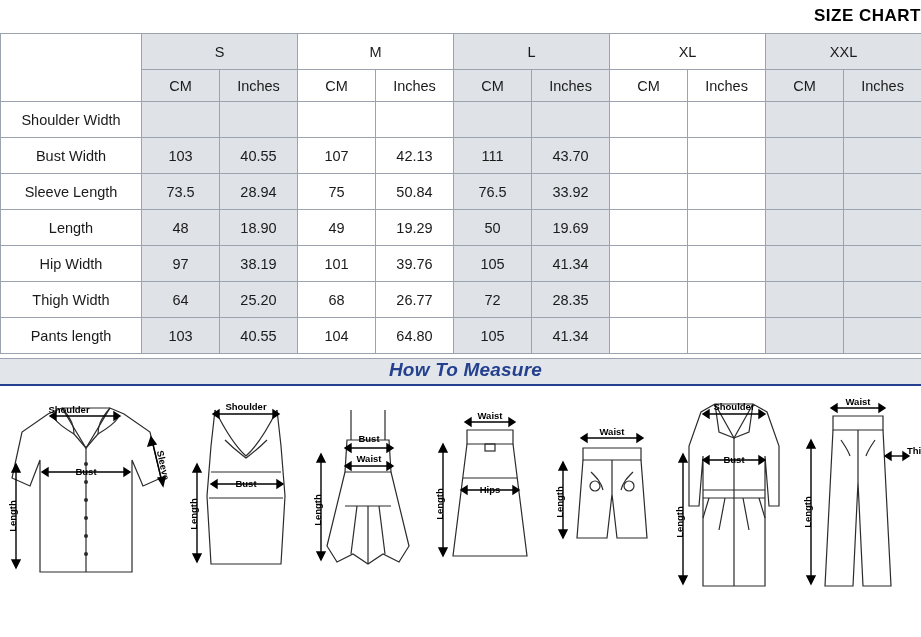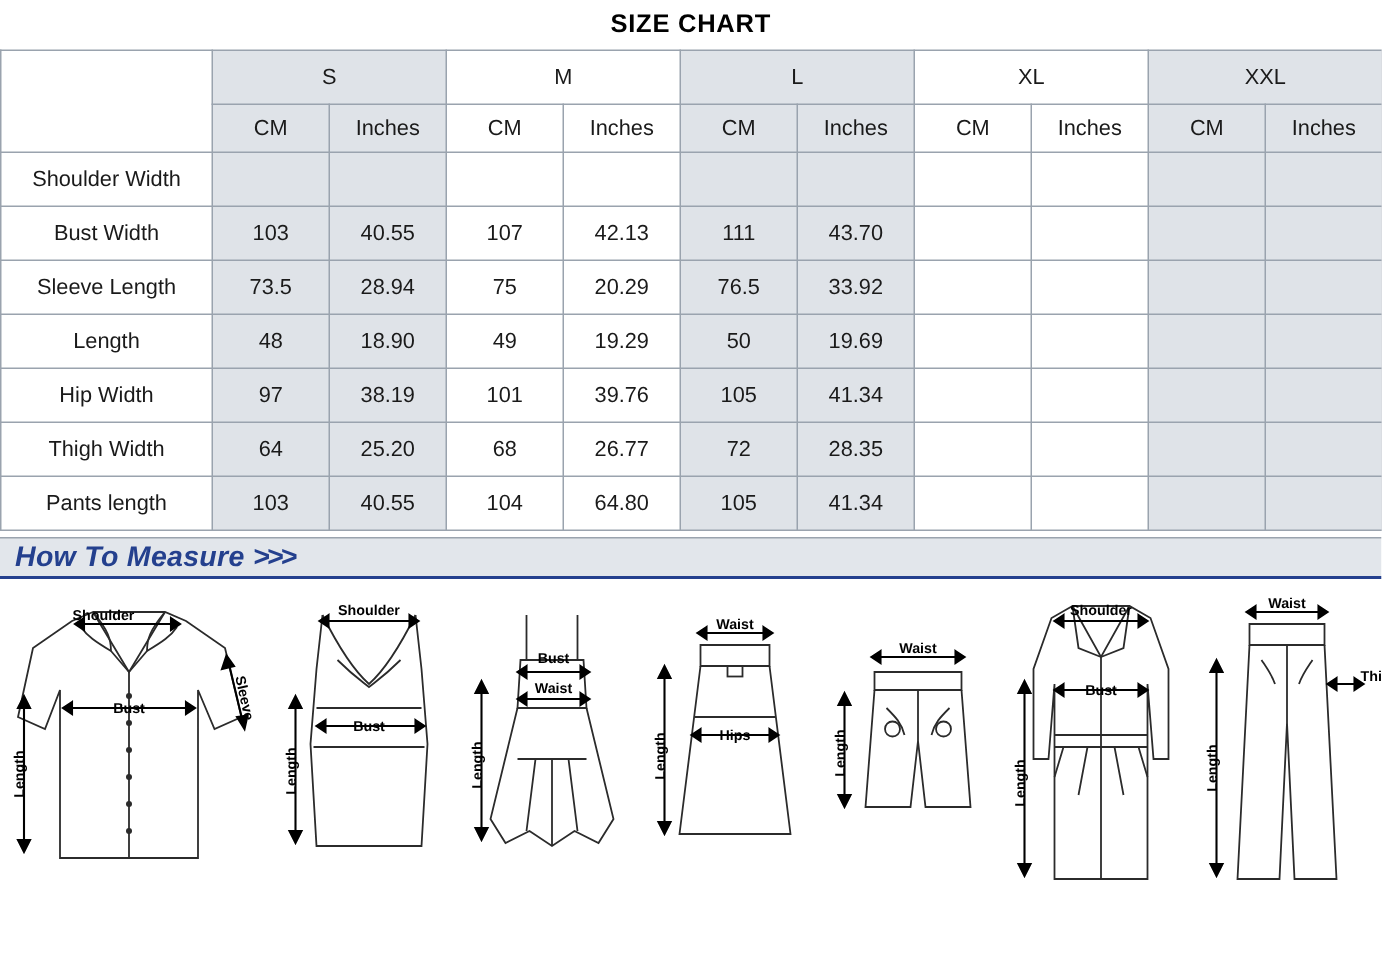--- a/index.html
+++ b/index.html
@@ -9,21 +9,21 @@
     background: #ffffff;
     font-family: "Liberation Sans", sans-serif;
     overflow: hidden;
   }
   #page {
     position: relative;
     width: 921px; height: 637px;
     background: #ffffff;
   }
   .title {
-    text-align: center;
+    text-align: right;
     font-size: 17px;
     font-weight: bold;
     color: #000;
     letter-spacing: 0.5px;
     padding: 6px 0 7px 0;
   }
   table.size-chart {
     border-collapse: collapse;
     width: 921px;
     table-layout: fixed;
@@ -62,20 +62,21 @@
   .corner { height: 68px; }
   .howto-bar {
     margin-top: 4px;
     height: 28px;
     background: #e2e6eb;
     border-top: 1px solid #9aa3ae;
     border-bottom: 2px solid #24408e;
     display: flex;
     align-items: center;
     padding-left: 10px;
+    flex-direction: column;
   }
   .howto-text {
     color: #24408e;
     font-weight: bold;
     font-size: 19px;
     font-style: italic;
     letter-spacing: 0.2px;
   }
   .arrows {
     color: #24408e;
@@ -168,21 +169,21 @@
         <td class="datacell white"></td>
         <td class="datacell shade"></td>
         <td class="datacell shade"></td>
       </tr>
 
       <tr>
         <td class="rowlabel white">Sleeve Length</td>
         <td class="datacell shade">73.5</td>
         <td class="datacell shade">28.94</td>
         <td class="datacell white">75</td>
-        <td class="datacell white">20.29</td>
+        <td class="datacell white">50.84</td>
         <td class="datacell shade">76.5</td>
         <td class="datacell shade">33.92</td>
         <td class="datacell white"></td>
         <td class="datacell white"></td>
         <td class="datacell shade"></td>
         <td class="datacell shade"></td>
       </tr>
 
       <tr>
         <td class="rowlabel white">Length</td>

